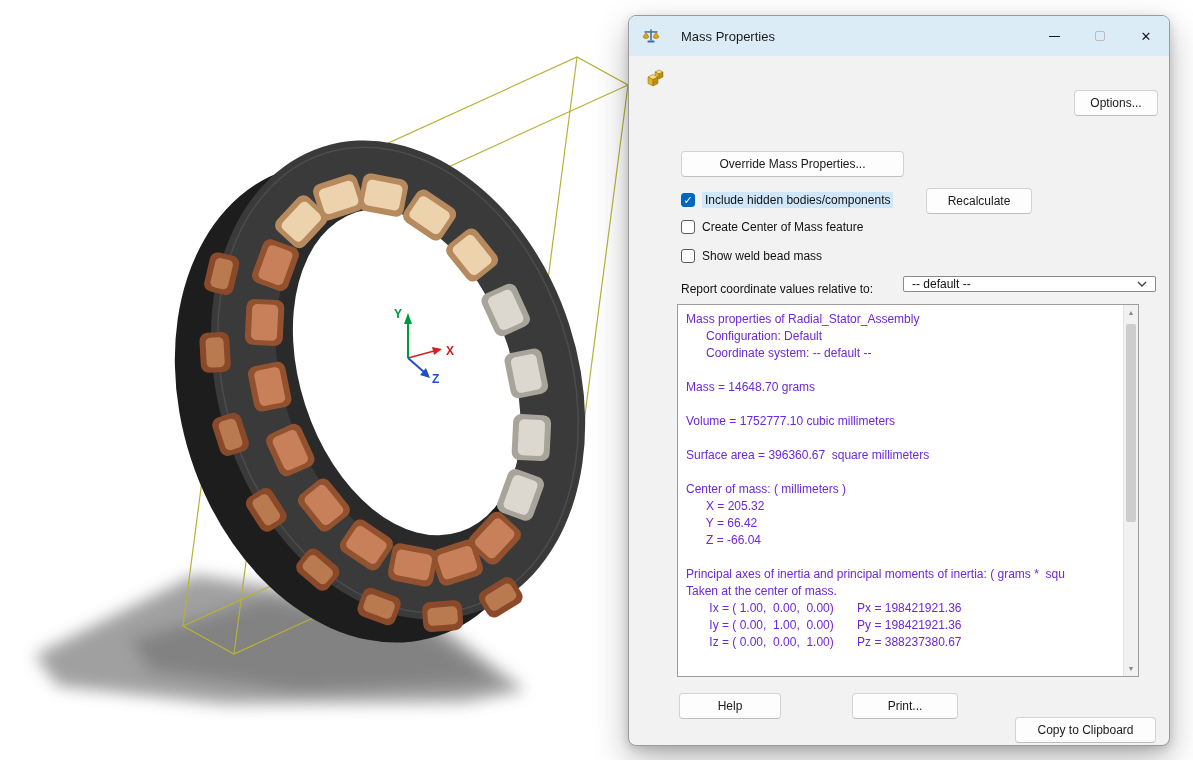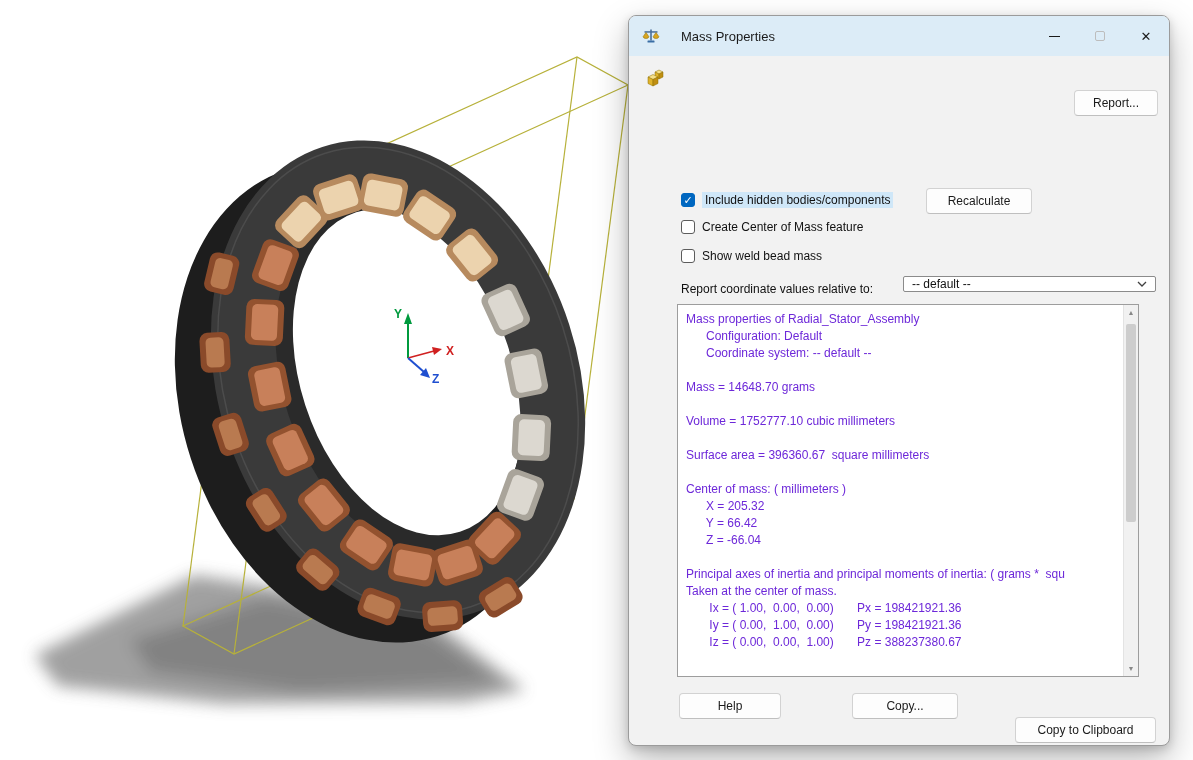--- a/index.html
+++ b/index.html
@@ -264,21 +264,22 @@
       <svg class="sel-icon" width="22" height="20" viewBox="0 0 22 20">
         <polygon points="9,4 13,2 17,4 13,6" fill="#f5e08a" stroke="#8a6d00" stroke-width="0.5"></polygon>
         <polygon points="9,4 13,6 13,11 9,9" fill="#e0b32b" stroke="#8a6d00" stroke-width="0.5"></polygon>
         <polygon points="13,6 17,4 17,9 13,11" fill="#c08f12" stroke="#8a6d00" stroke-width="0.5"></polygon>
         <polygon points="2,9 7,6.5 12,9 7,11.5" fill="#f5e08a" stroke="#8a6d00" stroke-width="0.5"></polygon>
         <polygon points="2,9 7,11.5 7,18 2,15.5" fill="#e0b32b" stroke="#8a6d00" stroke-width="0.5"></polygon>
         <polygon points="7,11.5 12,9 12,15.5 7,18" fill="#c08f12" stroke="#8a6d00" stroke-width="0.5"></polygon>
       </svg>
 
 
-      <div class="btn btn-options">Report...</div>
+      <div class="btn btn-options">Options...</div>
+      <div class="btn btn-override">Override Mass Properties...</div>
       <div class="btn btn-recalculate">Recalculate</div>
 
       <div class="cb-row cb-row-1">
         <div class="cb-box checked">
           <span>✓</span>
         </div>
         <span class="cb-label hl">Include hidden bodies/components</span>
       </div>
 
       <div class="cb-row cb-row-2">
@@ -325,17 +326,17 @@
        Iy = ( 0.00,  1.00,  0.00)       Py = 198421921.36
        Iz = ( 0.00,  0.00,  1.00)       Pz = 388237380.67</pre>
         <div class="scrollbar">
           <div class="sb-btn">▲</div>
           <div class="sb-thumb"></div>
           <div class="sb-btn down">▼</div>
         </div>
       </div>
 
       <div class="btn btn-help">Help</div>
-      <div class="btn btn-print">Copy...</div>
+      <div class="btn btn-print">Print...</div>
       <div class="btn btn-copy">Copy to Clipboard</div>
     </div>
   </div>
 </div>
 
 </body></html>

